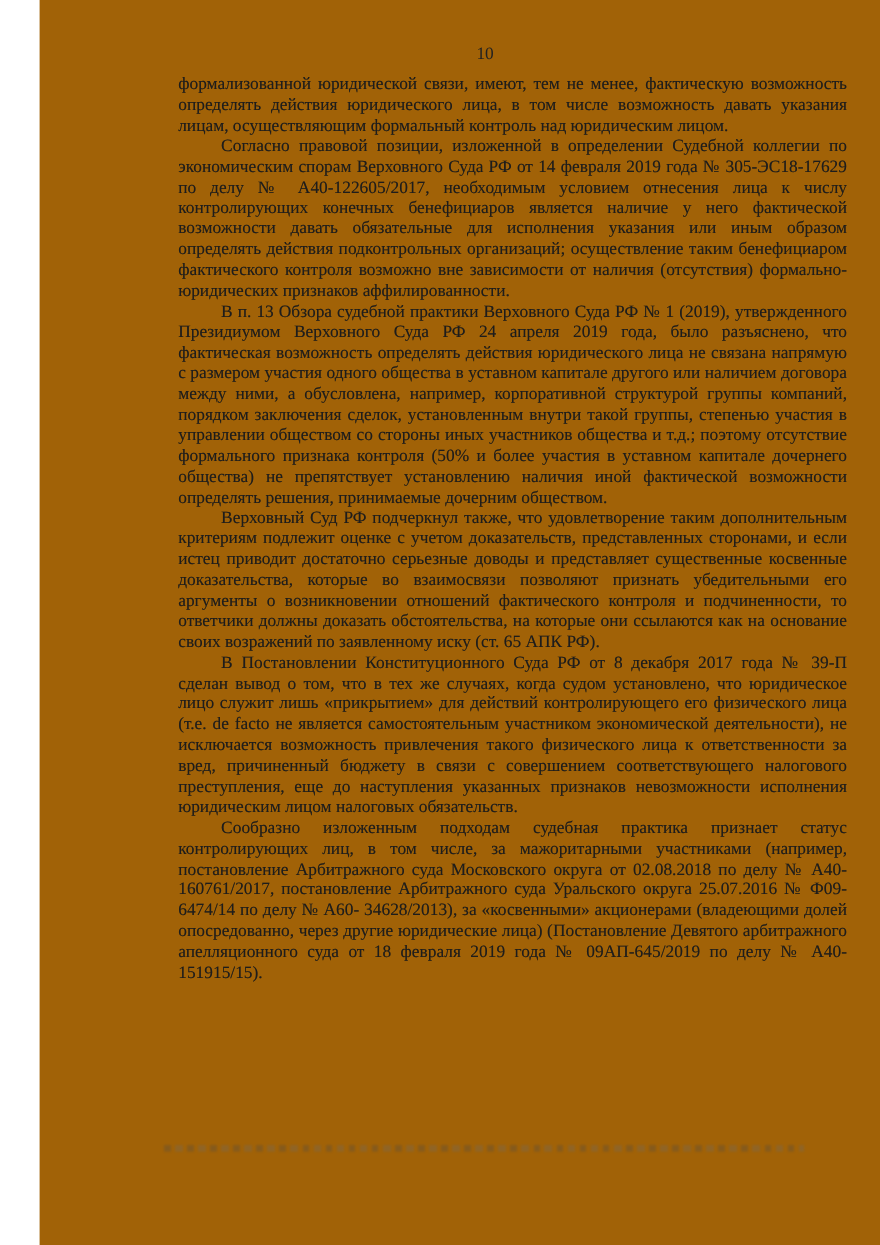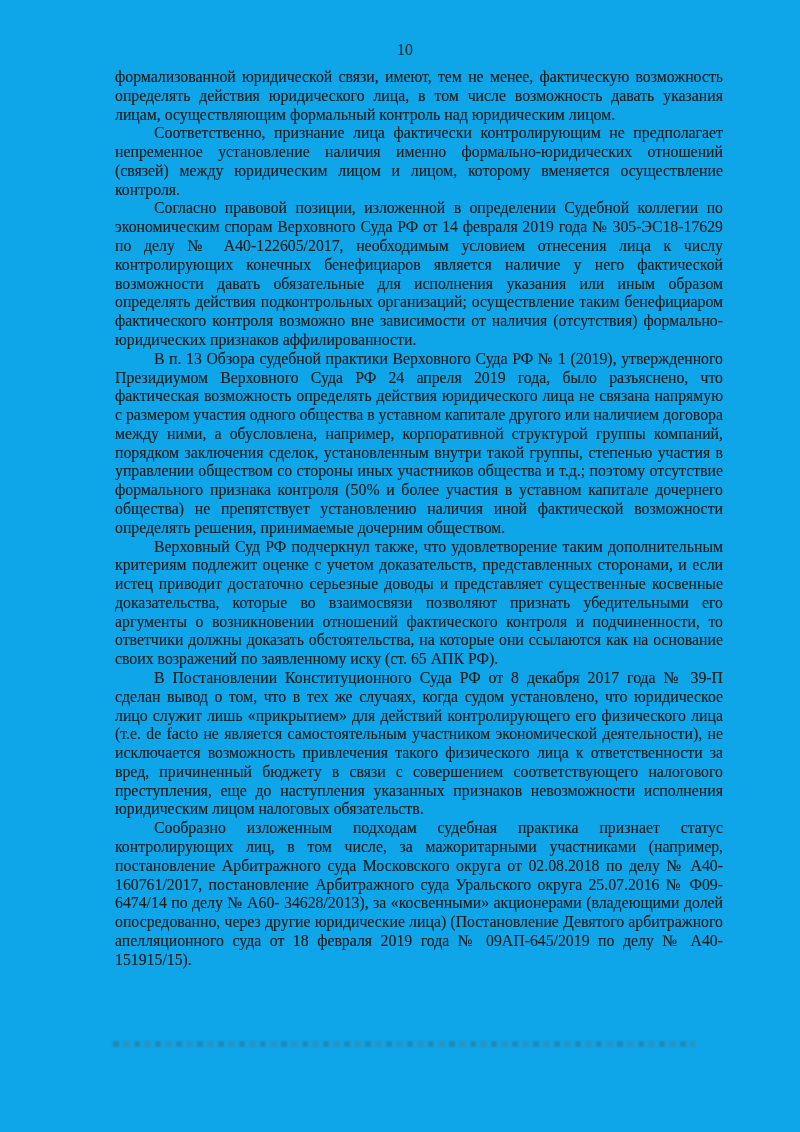--- a/index.html
+++ b/index.html
@@ -11,37 +11,38 @@
     height: 1132px;
     background: #ffffff;
     overflow: hidden;
     position: relative;
     font-family: "Liberation Serif", "DejaVu Serif", serif;
     color: #1d1d1d;
   }
   .page {
     position: absolute;
     inset: 0;
-    background: #0ea5e9;
+    background: #a16207;
+    margin-left: 36px;
   }
   .page-number {
     position: absolute;
     top: 41px;
     left: 115px;
     width: 608px;
     text-align: center;
     transform: translateX(-14px);
     font-size: 15.8px;
     line-height: 18.8px;
     color: #222222;
   }
   .text-block {
     position: absolute;
     top: 68px;
-    left: 115px;
+    left: 126px;
     width: 608px;
   }
   .para {
     margin: 0;
     padding: 0;
     font-size: 15.8px;
     line-height: 18.78px;
     text-align: justify;
     text-indent: 39px;
     color: #1d1d1d;
@@ -70,21 +71,20 @@
 </style>
 </head>
 <body>
 
 <div class="page">
 
   <div class="page-number">10</div>
 
   <div class="text-block">
     <p class="para continuation">формализованной юридической связи, имеют, тем не менее, фактическую возможность определять действия юридического лица, в том числе возможность давать указания лицам, осуществляющим формальный контроль над юридическим лицом.</p>
-    <p class="para">Соответственно, признание лица фактически контролирующим не предполагает непременное установление наличия именно формально-юридических отношений (связей) между юридическим лицом и лицом, которому вменяется осуществление контроля.</p>
     <p class="para">Согласно правовой позиции, изложенной в определении Судебной коллегии по экономическим спорам Верховного Суда РФ от 14 февраля 2019 года № 305-ЭС18-17629 по делу № А40-122605/2017, необходимым условием отнесения лица к числу контролирующих конечных бенефициаров является наличие у него фактической возможности давать обязательные для исполнения указания или иным образом определять действия подконтрольных организаций; осуществление таким бенефициаром фактического контроля возможно вне зависимости от наличия (отсутствия) формально-юридических признаков аффилированности.</p>
     <p class="para">В п. 13 Обзора судебной практики Верховного Суда РФ № 1 (2019), утвержденного Президиумом Верховного Суда РФ 24 апреля 2019 года, было разъяснено, что фактическая возможность определять действия юридического лица не связана напрямую с размером участия одного общества в уставном капитале другого или наличием договора между ними, а обусловлена, например, корпоративной структурой группы компаний, порядком заключения сделок, установленным внутри такой группы, степенью участия в управлении обществом со стороны иных участников общества и т.д.; поэтому отсутствие формального признака контроля (50% и более участия в уставном капитале дочернего общества) не препятствует установлению наличия иной фактической возможности определять решения, принимаемые дочерним обществом.</p>
     <p class="para">Верховный Суд РФ подчеркнул также, что удовлетворение таким дополнительным критериям подлежит оценке с учетом доказательств, представленных сторонами, и если истец приводит достаточно серьезные доводы и представляет существенные косвенные доказательства, которые во взаимосвязи позволяют признать убедительными его аргументы о возникновении отношений фактического контроля и подчиненности, то ответчики должны доказать обстоятельства, на которые они ссылаются как на основание своих возражений по заявленному иску (ст. 65 АПК РФ).</p>
     <p class="para">В Постановлении Конституционного Суда РФ от 8 декабря 2017 года № 39-П сделан вывод о том, что в тех же случаях, когда судом установлено, что юридическое лицо служит лишь «прикрытием» для действий контролирующего его физического лица (т.е. de facto не является самостоятельным участником экономической деятельности), не исключается возможность привлечения такого физического лица к ответственности за вред, причиненный бюджету в связи с совершением соответствующего налогового преступления, еще до наступления указанных признаков невозможности исполнения юридическим лицом налоговых обязательств.</p>
     <p class="para">Сообразно изложенным подходам судебная практика признает статус контролирующих лиц, в том числе, за мажоритарными участниками (например, постановление Арбитражного суда Московского округа от 02.08.2018 по делу № А40-160761/2017, постановление Арбитражного суда Уральского округа 25.07.2016 № Ф09-6474/14 по делу № А60- 34628/2013), за «косвенными» акционерами (владеющими долей опосредованно, через другие юридические лица) (Постановление Девятого арбитражного апелляционного суда от 18 февраля 2019 года № 09АП-645/2019 по делу № А40-151915/15).</p>
   </div>
 
   <div class="scan-artifact"></div>
 
 </div>

